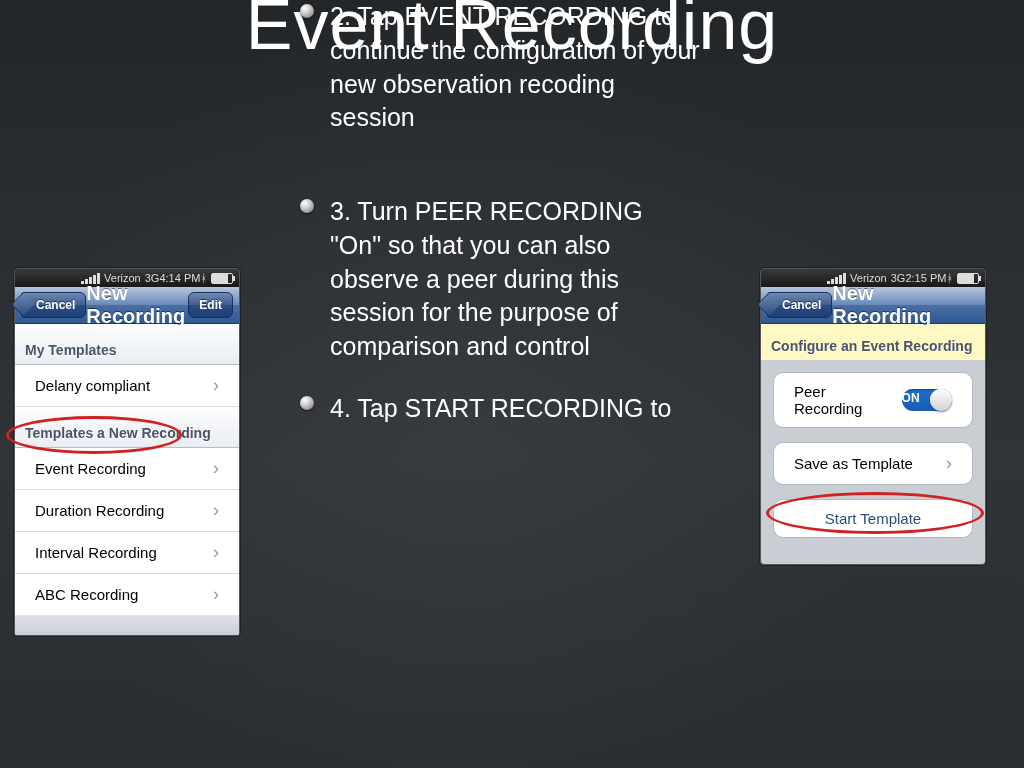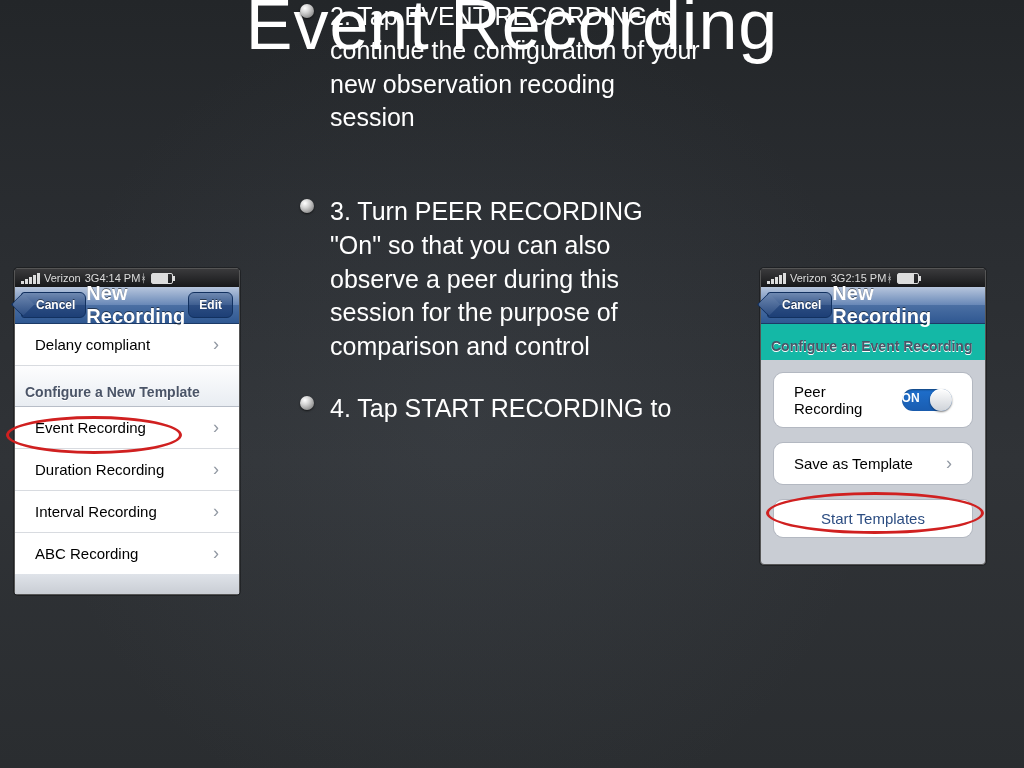--- a/index.html
+++ b/index.html
@@ -18,21 +18,21 @@
   .step .bullet{position:absolute;left:0;top:4px;width:14px;height:14px;border-radius:50%;
     background:radial-gradient(circle at 35% 30%,#fff,#d2d2d2 35%,#9a9a9a 70%,#6b6b6b);box-shadow:0 1px 2px rgba(0,0,0,0.6);}
   .step2{margin-top:0px;}
   .step3{margin-top:60px;}
 
   
   .phone{position:absolute;width:224px;background:#c9cdd4;border:1px solid #555;border-radius:4px;
     box-shadow:0 0 0 1px rgba(0,0,0,0.3);font-size:14px;color:#000;}
   .phone.left{left:14px;top:268px;}
   .phone.right{left:760px;top:268px;}
-  .statusbar{display:flex;align-items:center;justify-content:flex-start;height:18px;
+  .statusbar{display:flex;align-items:center;justify-content:flex-end;height:18px;
     background:linear-gradient(#3a3a3c,#17181a);color:#ddd;font-size:11px;padding:0 6px;}
   .sig{display:flex;align-items:flex-end;gap:1px;}
   .sig i{display:block;width:3px;background:#ddd;}
   .sig i:nth-child(1){height:3px}.sig i:nth-child(2){height:5px}.sig i:nth-child(3){height:7px}.sig i:nth-child(4){height:9px}.sig i:nth-child(5){height:11px}
   .batt{display:inline-block;width:20px;height:9px;border:1px solid #ddd;border-radius:2px;position:relative;}
   .batt::after{content:"";position:absolute;right:-3px;top:2px;width:2px;height:5px;background:#ddd;}
   .batt i{display:block;height:100%;width:80%;background:#ddd;}
   .navbar{display:flex;align-items:center;justify-content:space-between;height:36px;
     background:linear-gradient(#b7c6dd,#6a89b8 49%,#4b6fa3 51%,#2f5892);padding:0 6px;color:#fff;
     border-bottom:1px solid #1c3a66;}
@@ -114,25 +114,26 @@
           </span>
       </span>
     </div>
     <div class="navbar">
       <span class="navbtn back">
           <span>Cancel</span>
         </span>
       <span class="navtitle">New Recording</span>
       <span class="navbtn">Edit</span>
     </div>
+    <div class="section-header">My Templates</div>
     <div class="tv-row">
       <span>Delany compliant</span>
       <span class="chev">›</span>
     </div>
-    <div class="section-header">Configure a New Template</div>
+    <div class="section-header">Templates a New Recording</div>
     <div class="tv-row">
       <span>Event Recording</span>
       <span class="chev">›</span>
     </div>
     <div class="tv-row">
       <span>Duration Recording</span>
       <span class="chev">›</span>
     </div>
     <div class="tv-row">
       <span>Interval Recording</span>
@@ -166,40 +167,40 @@
           </span>
       </span>
     </div>
     <div class="navbar">
       <span class="navbtn back">
           <span>Cancel</span>
         </span>
       <span class="navtitle">New Recording</span>
       <span style="width:44px"></span>
     </div>
-    <div class="section-header" style="background:#14b8a6;border:none;padding:14px 10px 6px;">Configure an Event Recording</div>
+    <div class="section-header" style="background:#fef9c3;border:none;padding:14px 10px 6px;">Configure an Event Recording</div>
     <div class="grouped">
       <div class="card">
         <div class="tv-row">
           <span>Peer Recording</span>
           <span class="switch">
             <span class="onlabel">ON</span>
             <span class="knob"></span>
           </span>
         </div>
       </div>
       <div class="card">
         <div class="tv-row">
           <span>Save as Template</span>
           <span class="chev">›</span>
         </div>
       </div>
       <div class="card">
         <div class="tv-row start">
-          <span>Start Templates</span>
+          <span>Start Template</span>
         </div>
       </div>
     </div>
   </div>
 
   <div class="ellipse el-left"></div>
   <div class="ellipse el-right"></div>
 
 </div>
 

